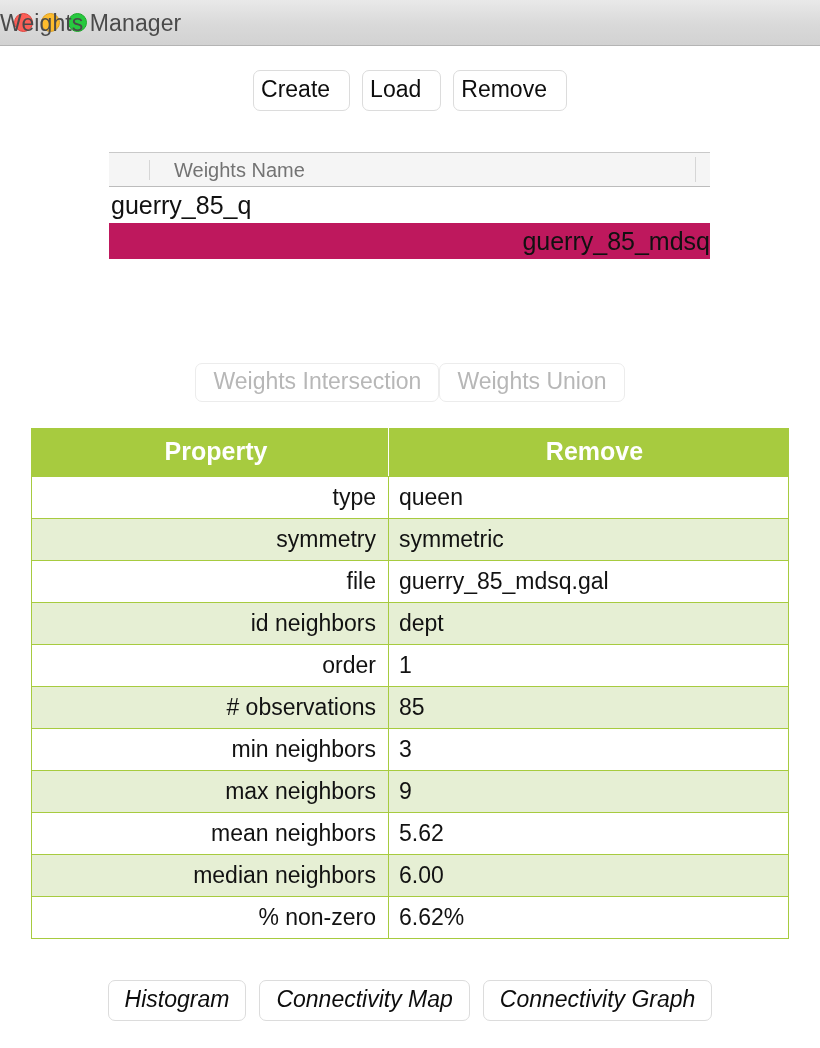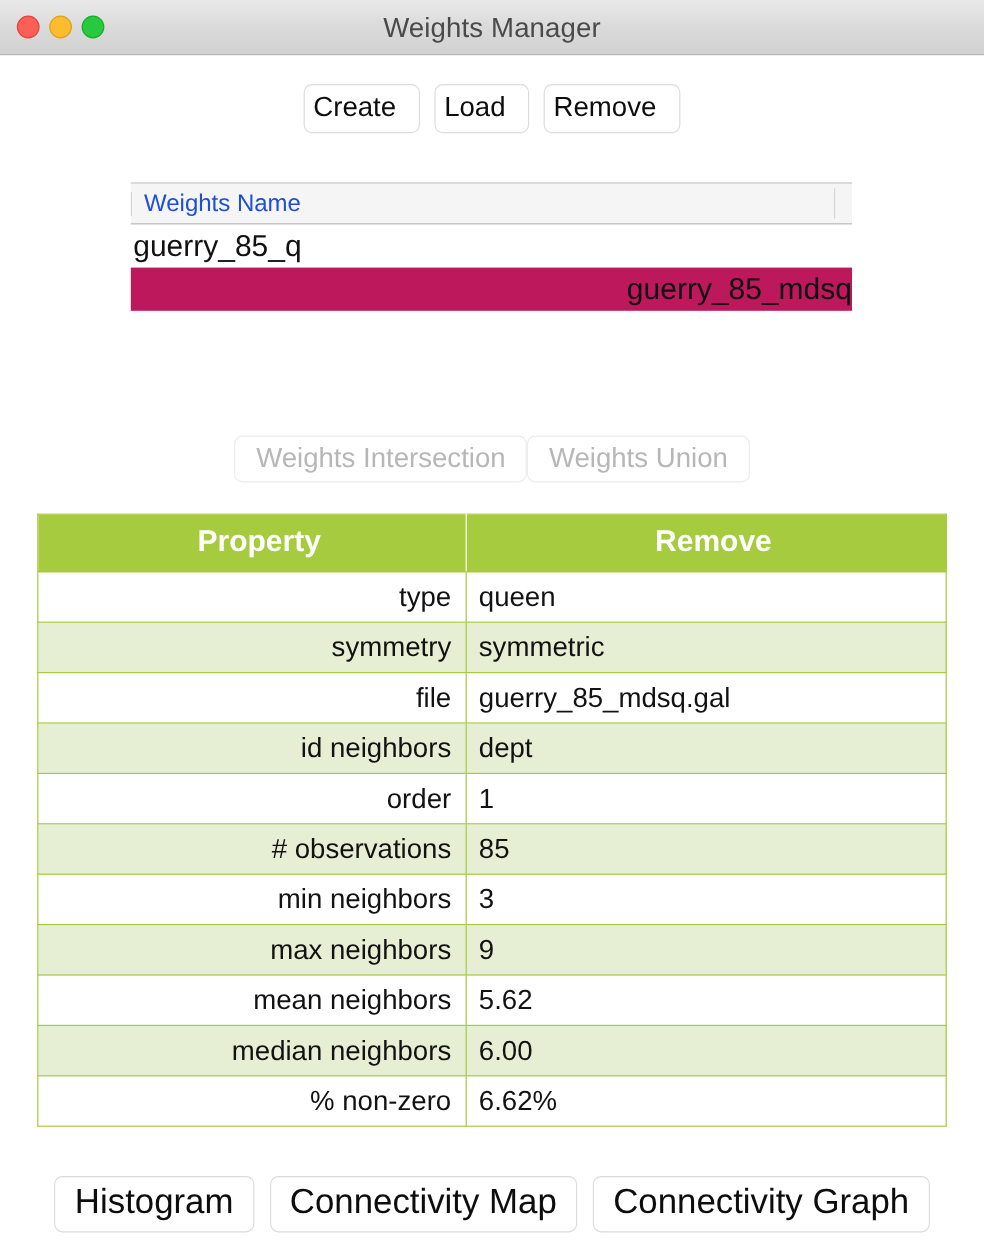--- a/index.html
+++ b/index.html
@@ -46,21 +46,21 @@
   }
   .light.red    { background: #fc5f57; border: 1px solid #e0443e; }
   .light.yellow { background: #fdbc2d; border: 1px solid #dfa123; }
   .light.green  { background: #27c93f; border: 1px solid #1dab2a; }
 
   .title {
     position: absolute;
     left: 0;
     right: 0;
     top: 10px;
-    text-align: center;
+    text-align: left;
     font-size: 23px;
     color: #4a4a4a;
     letter-spacing: 0.1px;
   }
 
   
   .toolbar-top {
     position: absolute;
     left: 0;
     right: 0;
@@ -102,24 +102,25 @@
     height: 35px;
     background: #f5f5f5;
     border-top: 1px solid #c9c9c9;
     border-bottom: 1px solid #bcbcbc;
     box-sizing: border-box;
     display: flex;
     align-items: center;
   }
   .list-header-label {
     font-size: 20px;
-    color: #1d4ed8;
-    padding-left: 10px;
+    color: #737373;
+    padding-left: 24px;
     border-left: 1px solid #d6d6d6;
     line-height: 1;
+    margin-left: 40px;
   }
   .col-handle {
     position: absolute;
     right: 14px;
     top: 4px;
     bottom: 4px;
     width: 1px;
     background: #d6d6d6;
   }
   .list-row {
@@ -195,21 +196,21 @@
   
   .toolbar-bottom {
     position: absolute;
     left: 0;
     right: 0;
     top: 980px;
     display: flex;
     justify-content: center;
     gap: 13px;
   }
-  .toolbar-bottom .btn { font-size: 29px; padding: 6px 16px 8px 16px; }
+  .toolbar-bottom .btn { font-size: 23px; padding: 6px 16px 8px 16px; font-style: italic; }
 </style>
 </head>
 <body>
 
 <div class="window">
 
   <div class="titlebar">
     <div class="traffic">
       <span class="light red"></span>
       <span class="light yellow"></span>

